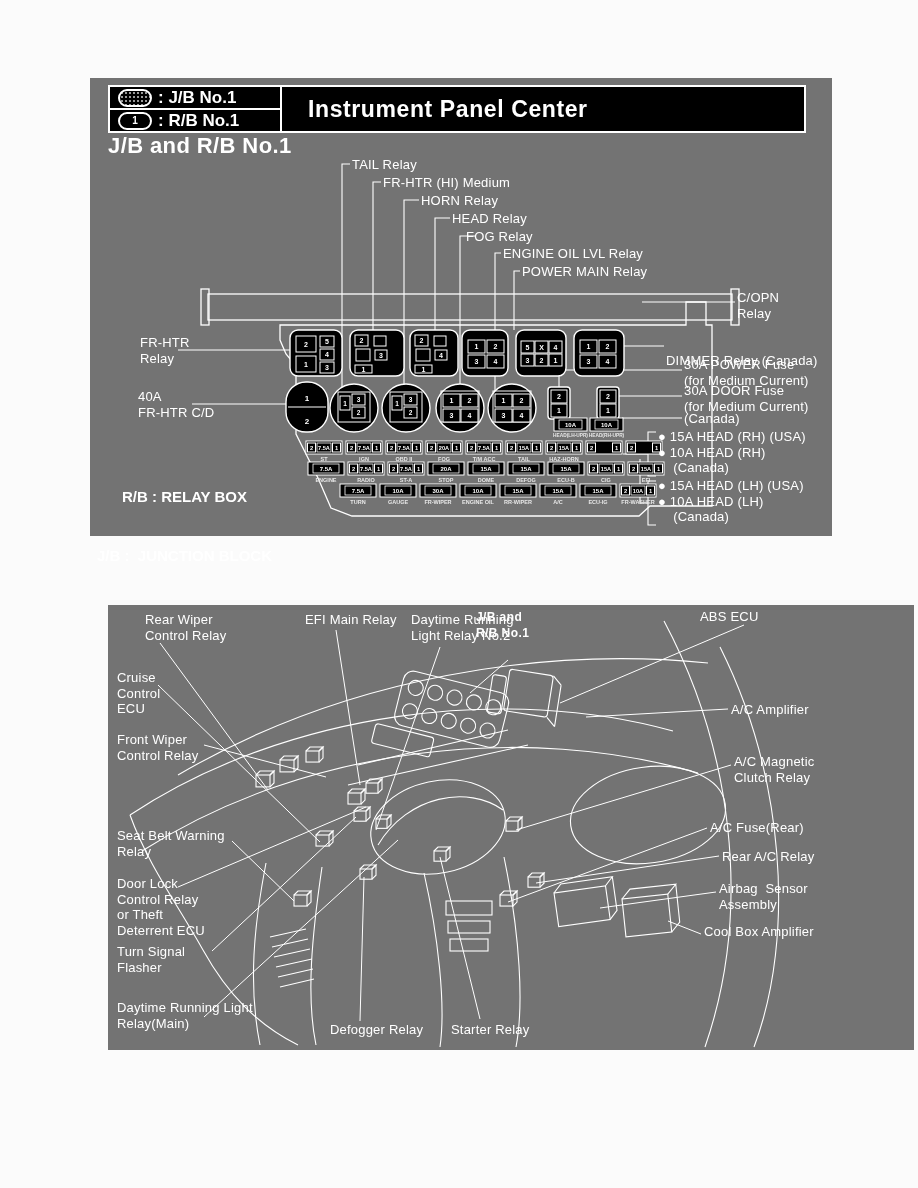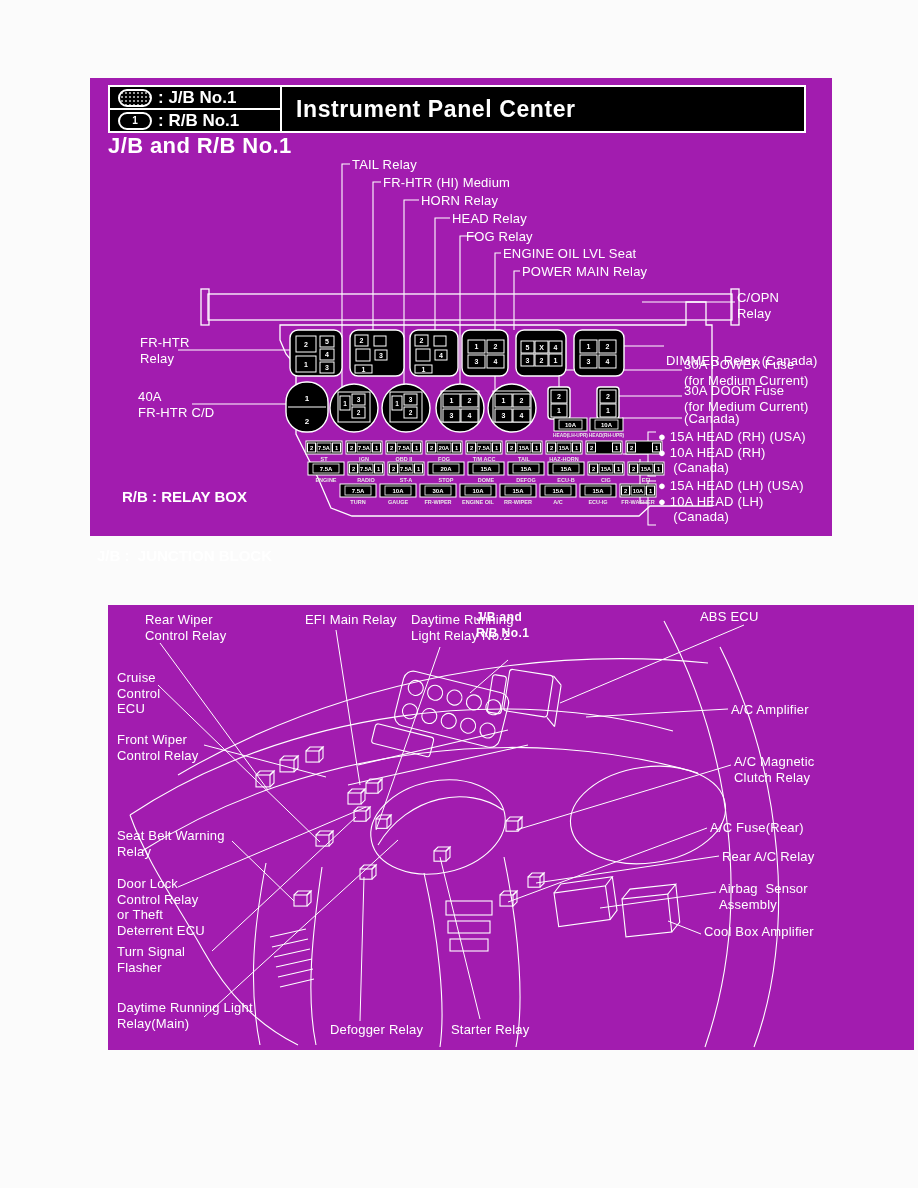--- a/index.html
+++ b/index.html
@@ -1,30 +1,30 @@
 <!DOCTYPE html>
 <html><head>
 <meta charset="utf-8">
 <style>
   html,body{margin:0;padding:0;}
   body{width:918px;height:1188px;background:#fbfbfb;position:relative;
        font-family:"Liberation Sans",sans-serif;overflow:hidden;}
-  .panel{position:absolute;background:#a21caf;}
+  .panel{position:absolute;background:#737373;}
   #p1{left:90px;top:78px;width:742px;height:458px;}
   #p2{left:108px;top:605px;width:806px;height:445px;}
   .co{position:absolute;color:#fff;white-space:pre-wrap;font-size:13px;line-height:1.2;letter-spacing:.2px;}
   .co.big{font-weight:bold;font-size:12px;line-height:1.3;letter-spacing:.4px;}
   .hdr{position:absolute;left:18px;top:7px;width:694px;height:44px;border:2px solid #fff;display:flex;background:#000;}
   .hdr-left{width:170px;border-right:2px solid #fff;display:flex;flex-direction:column;}
   .hdr-row{flex:1;display:flex;align-items:center;gap:6px;padding-left:8px;color:#fff;font-weight:bold;font-size:17px;white-space:nowrap;}
   .hdr-row.rt{border-top:2px solid #fff;}
   .pill{display:inline-flex;flex:none;align-items:center;justify-content:center;width:30px;height:14px;
         border:2px solid #fff;border-radius:999px;font-size:10px;font-weight:bold;color:#fff;}
   .pill.dots{background-image:radial-gradient(#9a9a9a 1px, transparent 1.2px);background-size:4px 4px;}
-  .hdr-title{flex:1;display:flex;align-items:center;padding-left:14px;color:#fff;font-weight:bold;
+  .hdr-title{flex:1;display:flex;align-items:center;padding-left:26px;color:#fff;font-weight:bold;
              font-size:23px;letter-spacing:.6px;white-space:nowrap;}
   .sec-title{position:absolute;left:18px;top:55px;color:#fff;font-weight:bold;font-size:22px;letter-spacing:.4px;}
   .legend{position:absolute;left:7px;top:370px;color:#fff;font-weight:bold;font-size:15px;line-height:1.3;white-space:pre;text-align:center;}
   svg.diag{position:absolute;left:0;top:0;}
 </style>
 </head>
 <body>
 
 <div class="panel" id="p1">
 
@@ -348,21 +348,21 @@
         <text x="516.5" y="348.8" font-size="6" fill="#fff" text-anchor="middle" font-family="&quot;Liberation Sans&quot;,sans-serif" font-weight="bold">10A</text>
         <text x="516.5" y="358.5" font-size="4.8" fill="#e8e8e8" text-anchor="middle" font-family="&quot;Liberation Sans&quot;,sans-serif" font-weight="bold">HEAD(RH-UPR)</text>
       </g>
   </svg>
 
   <div class="co" style="left:262px;top:79px">TAIL Relay</div>
   <div class="co" style="left:293px;top:97px">FR-HTR (HI) Medium</div>
   <div class="co" style="left:331px;top:115px">HORN Relay</div>
   <div class="co" style="left:362px;top:133px">HEAD Relay</div>
   <div class="co" style="left:376px;top:151px">FOG Relay</div>
-  <div class="co" style="left:413px;top:168px">ENGINE OIL LVL Seat</div>
+  <div class="co" style="left:413px;top:168px">ENGINE OIL LVL Relay</div>
   <div class="co" style="left:432px;top:186px">POWER MAIN Relay</div>
   <div class="co" style="left:647px;top:212px">C/OPN
 Relay</div>
   <div class="co" style="left:576px;top:275px">DIMMER Relay (Canada)</div>
   <div class="co" style="left:594px;top:279px">30A POWER Fuse
 (for Medium Current)</div>
   <div class="co" style="left:594px;top:305px">30A DOOR Fuse
 (for Medium Current)</div>
   <div class="co" style="left:594px;top:333px">(Canada)</div>
   <div class="co" style="left:568px;top:351px">● 15A HEAD (RH) (USA)

